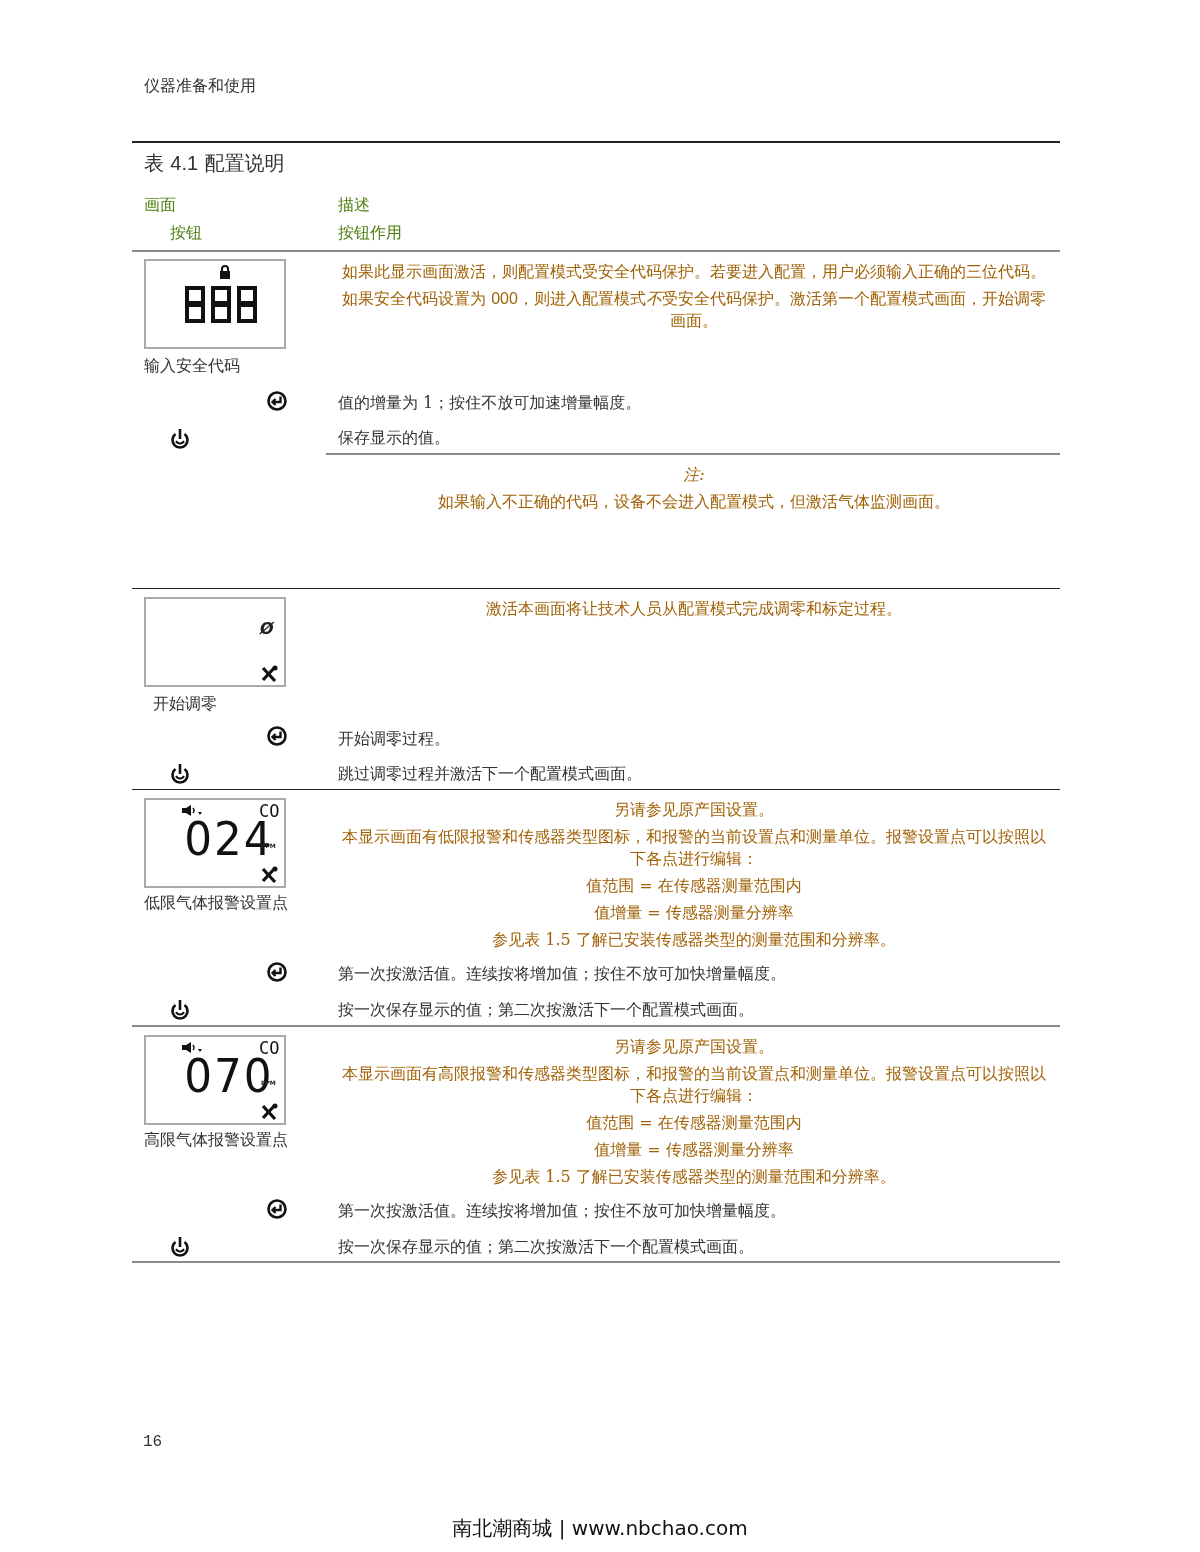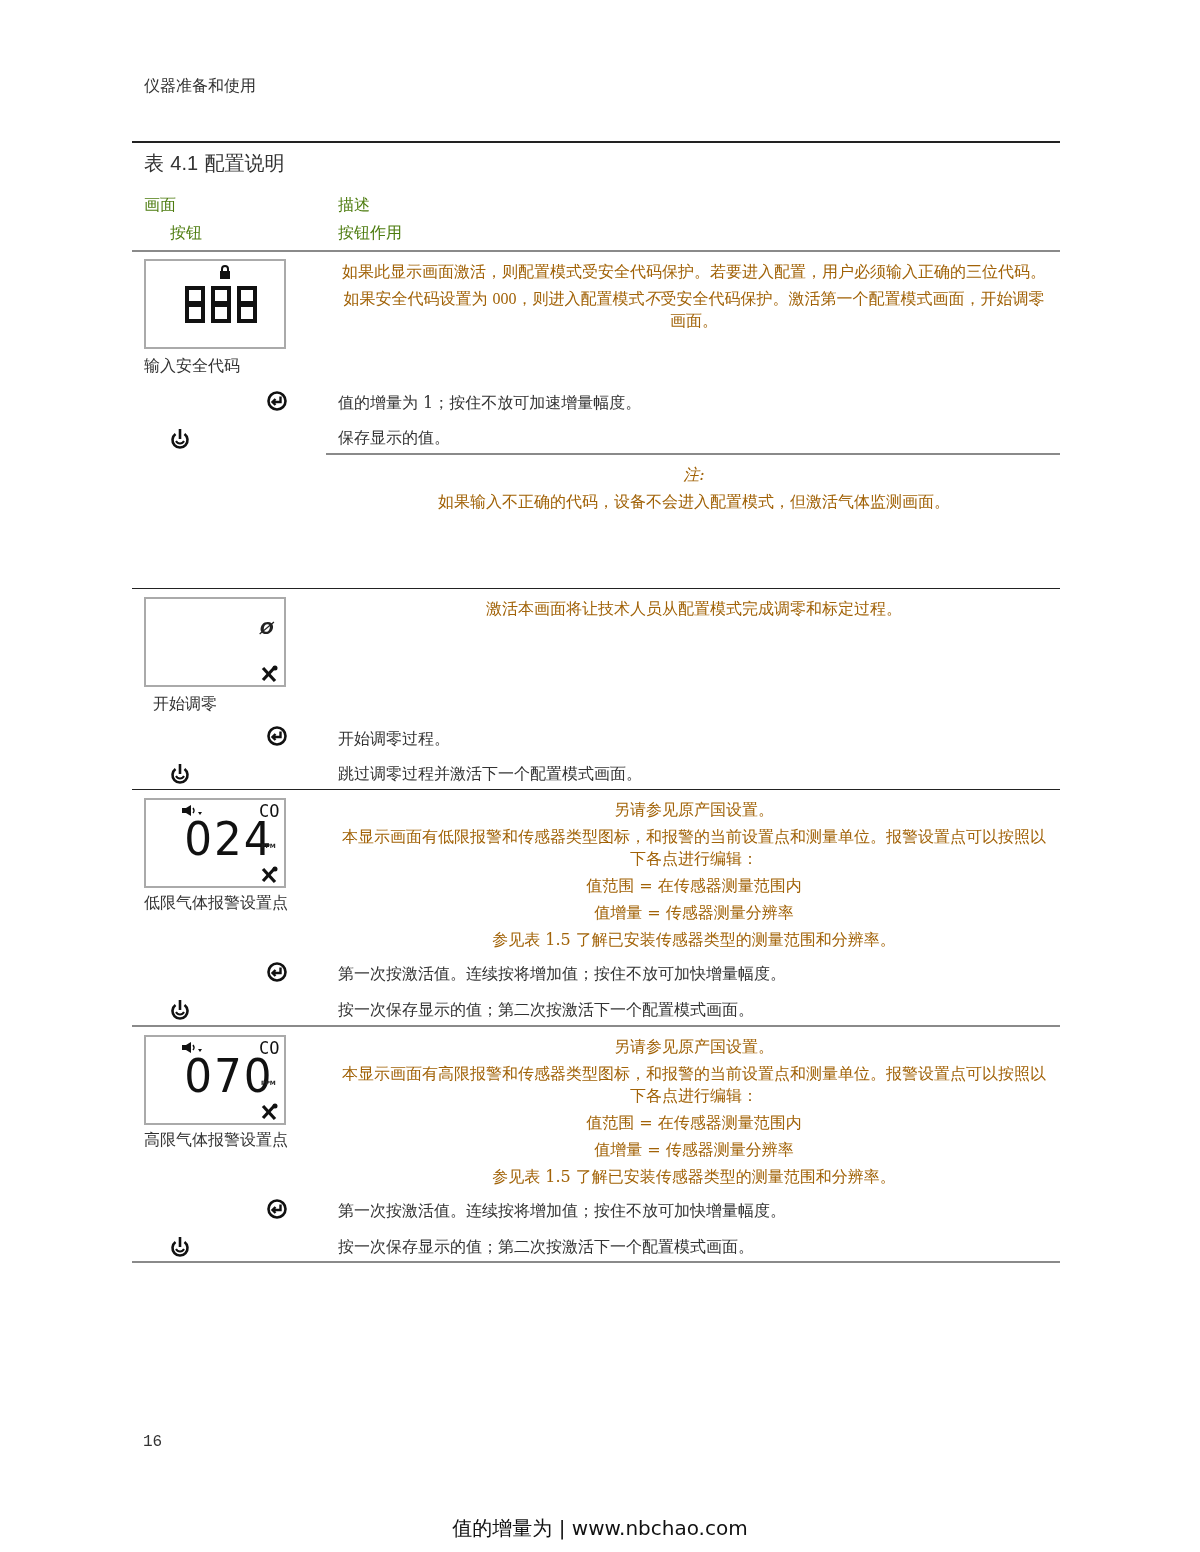--- a/index.html
+++ b/index.html
@@ -8,21 +8,21 @@
   .abs { position: absolute; }
   .running-head { left: 144px; top: 76px; font-size: 16px; color: #333; }
   .rule-top { left: 132px; top: 141px; width: 928px; height: 2px; background: #222; }
   .caption { left: 144px; top: 150px; font-size: 20px; color: #333; }
   .caption .num { font-family: "Liberation Sans", sans-serif; }
   .hdr { font-size: 16px; color: #4d7c0f; }
   .rule-gray { height: 2px; background: #8a8a8a; }
   .rule-dark { height: 1px; background: #222; }
   .desc { left: 338px; width: 712px; font-size: 16px; line-height: 22px; color: #a16207; text-align: center; }
   .desc p { margin: 0 0 5px 0; }
-  .sans { font-family: Liberation Serif, serif; }
+  .sans { font-family: Liberation Sans, sans-serif; }
   .lcd { border: 2px solid #aaa; background: #fff; box-sizing: border-box; }
   .label { font-size: 16px; color: #333; }
   .icon { width: 22px; height: 22px; }
   .btn-text { left: 338px; font-size: 16px; color: #333; }
   .seg { font-family: "DejaVu Sans Mono", monospace; font-weight: bold; color: #111; letter-spacing: 2px; }
   .page-no { left: 143px; top: 1433px; font-size: 16px; font-family: Liberation Mono, monospace; color: #333; }
   .footer { left: 0; width: 1200px; top: 1515px; text-align: center; font-size: 20px;
             font-family: "DejaVu Sans", sans-serif; color: #111; }
   .note-italic { font-style: italic; }
 </style>
@@ -198,13 +198,13 @@
 <svg class="abs icon" style="left:169px; top:1235px;" viewBox="0 0 22 22">
   <path d="M6.5 7 A7.5 7.5 0 1 0 15.5 7" fill="none" stroke="#111" stroke-width="2.6"></path>
   <path d="M11 2 V12" stroke="#111" stroke-width="2.6"></path>
   <path d="M7 14 A4.5 4.5 0 0 0 15 14" fill="none" stroke="#111" stroke-width="2"></path>
 </svg>
 <div class="abs btn-text" style="top:1237px;">按一次保存显示的值；第二次按激活下一个配置模式画面。</div>
 
 <div class="abs rule-gray" style="left:132px; top:1261px; width:928px;"></div>
 
 <div class="abs page-no">16</div>
-<div class="abs footer">值的增量为 | www.nbchao.com</div>
+<div class="abs footer">南北潮商城 | www.nbchao.com</div>
 
 </body></html>

